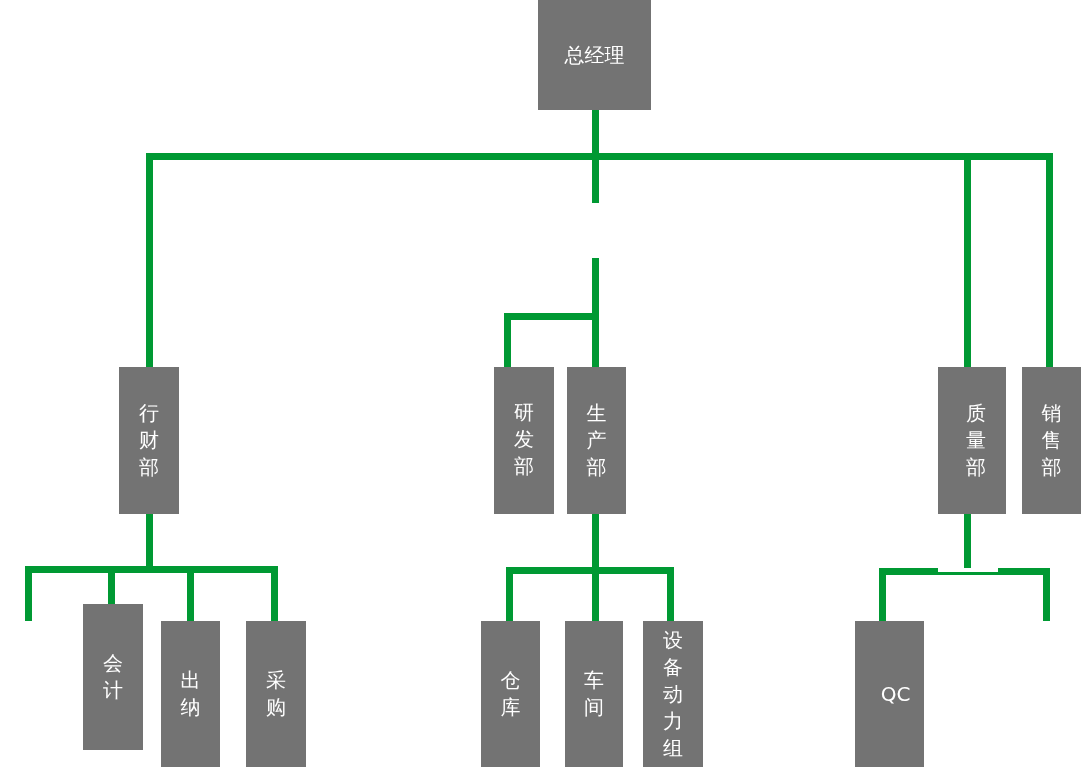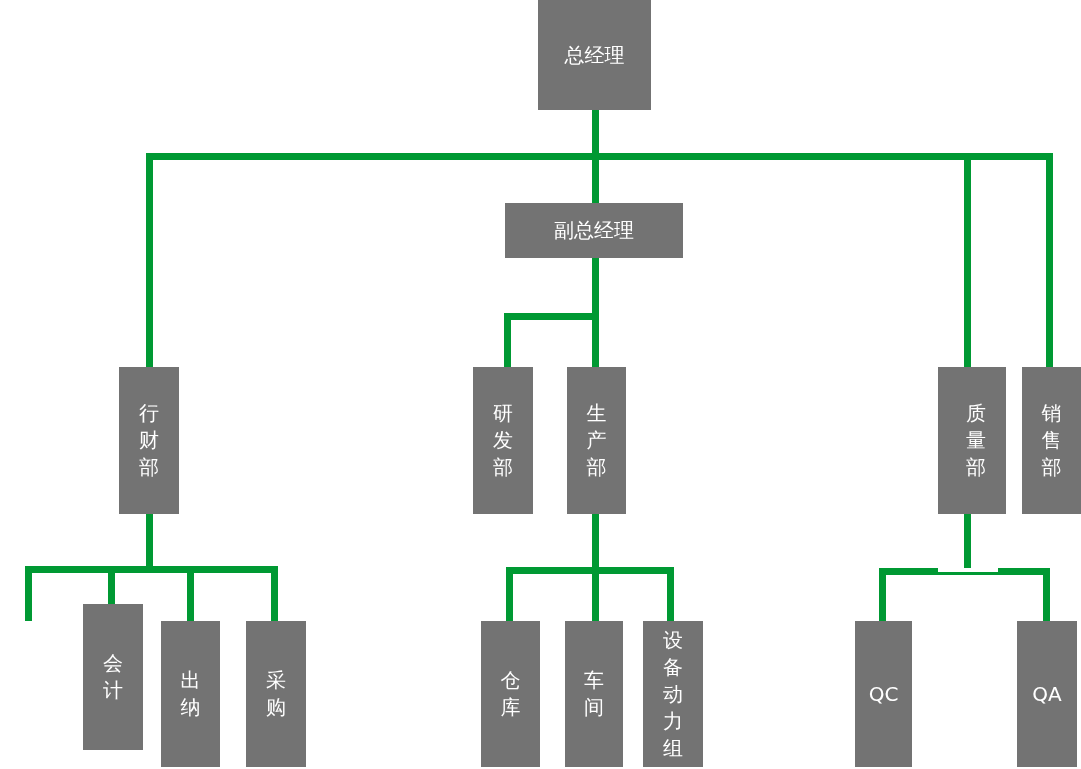--- a/index.html
+++ b/index.html
@@ -50,28 +50,25 @@
   <div class="line" style="left:964px;top:514px;width:7px;height:61px;"></div>
   <div class="line" style="left:879px;top:568px;width:171px;height:7px;"></div>
   <div class="gap" style="left:938px;top:568px;width:60px;height:4px;"></div>
   <div class="line" style="left:879px;top:568px;width:7px;height:53px;"></div>
   <div class="line" style="left:1043px;top:568px;width:7px;height:53px;"></div>
 
   <div class="node" style="left:538px;top:0;width:113px;height:110px;">
     <span>总经理</span>
   </div>
 
-  <div class="node" style="left:505px;top:203px;width:178px;height:55px;">
-    <span>副总经理</span>
-  </div>
 
   <div class="node" style="left:119px;top:367px;width:60px;height:147px;">
     <span class="vtext">行财部</span>
   </div>
-  <div class="node" style="left:473px;top:367px;width:60px;height:147px;">
+  <div class="node" style="left:494px;top:367px;width:60px;height:147px;font-family:Liberation Mono, monospace;">
     <span class="vtext">研发部</span>
   </div>
   <div class="node" style="left:567px;top:367px;width:59px;height:147px;">
     <span class="vtext">生产部</span>
   </div>
   <div class="node" style="left:938px;top:367px;width:60px;height:147px;padding-left:8px;">
     <span class="vtext">质量部</span>
   </div>
   <div class="node" style="left:1022px;top:367px;width:59px;height:147px;">
     <span class="vtext">销售部</span>
@@ -88,20 +85,17 @@
   </div>
   <div class="node" style="left:481px;top:621px;width:59px;height:146px;">
     <span class="vtext">仓库</span>
   </div>
   <div class="node" style="left:565px;top:621px;width:58px;height:146px;">
     <span class="vtext">车间</span>
   </div>
   <div class="node" style="left:643px;top:621px;width:60px;height:146px;">
     <span class="vtext">设备动力组</span>
   </div>
-  <div class="node" style="left:855px;top:621px;width:57px;height:146px;">
+  <div class="node" style="left:855px;top:621px;width:57px;height:146px;padding-left:12px;">
     <span>QC</span>
-  </div>
-  <div class="node" style="left:1017px;top:621px;width:60px;height:146px;">
-    <span>QA</span>
   </div>
 
 </div>
 
 </body></html>

